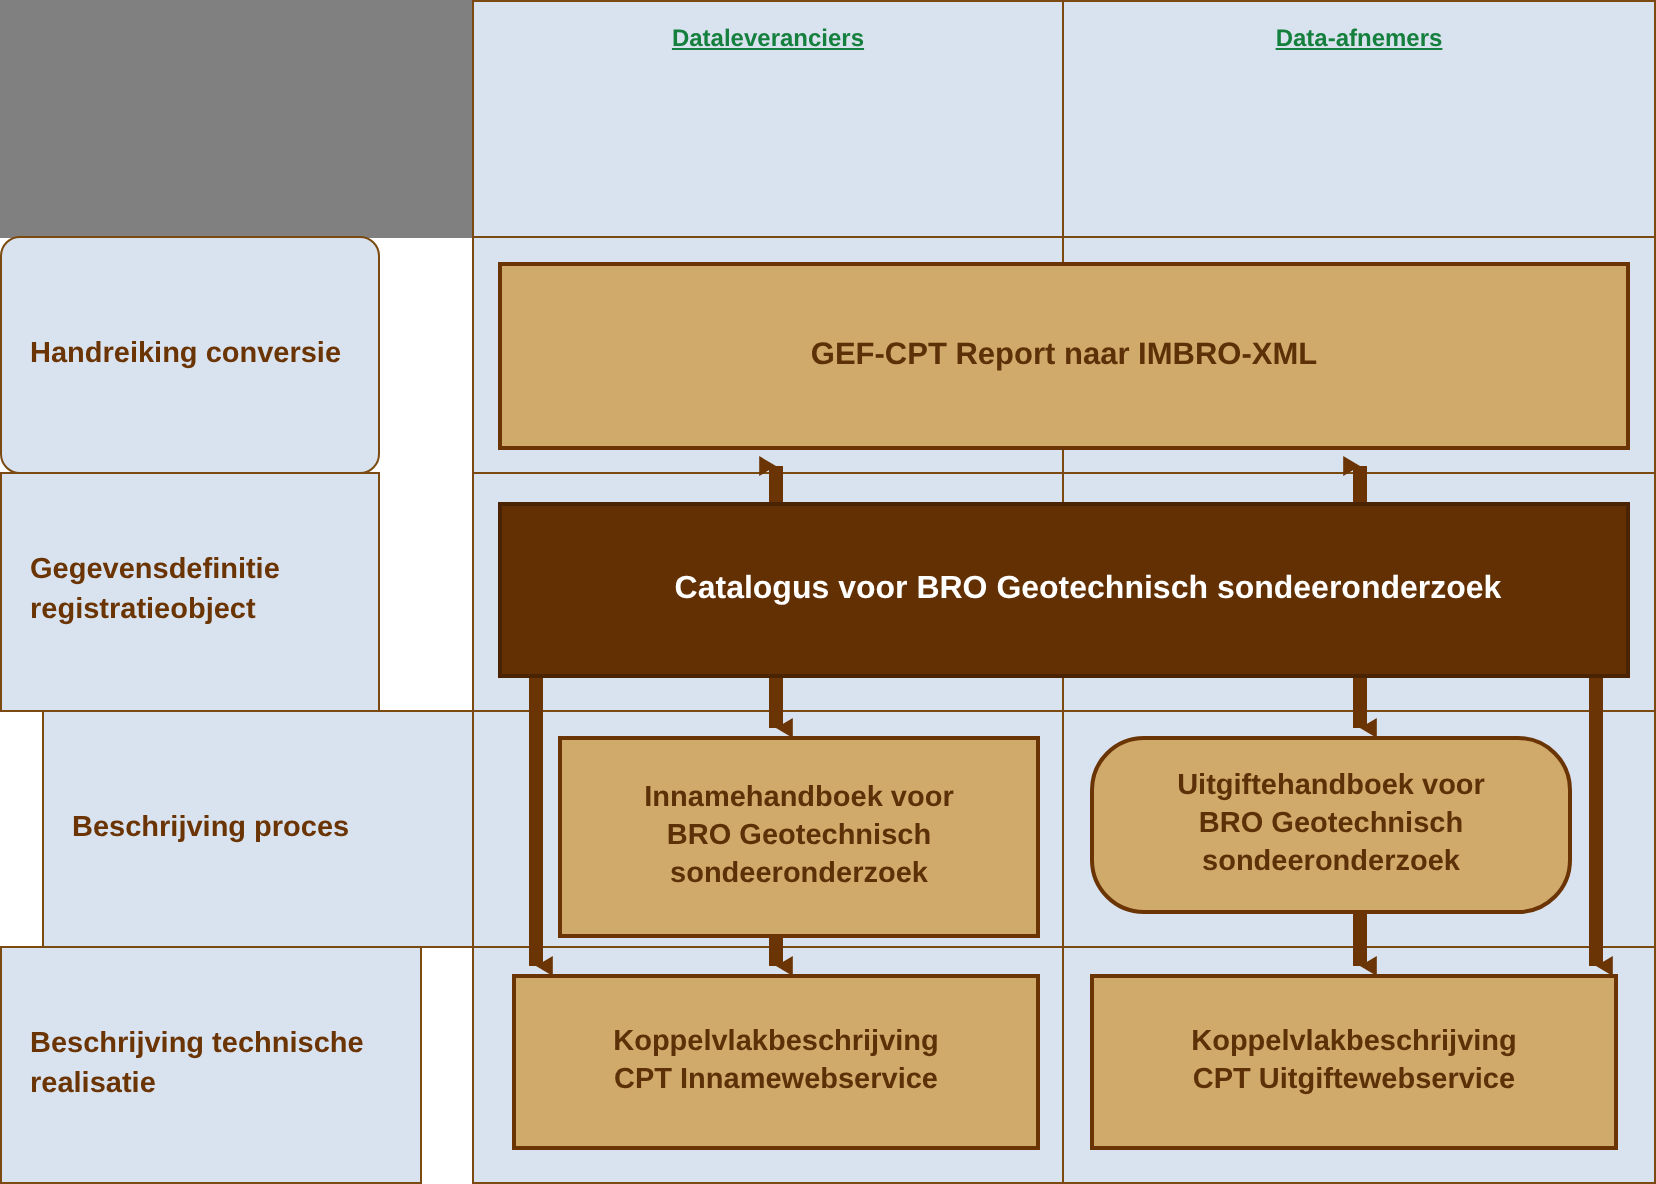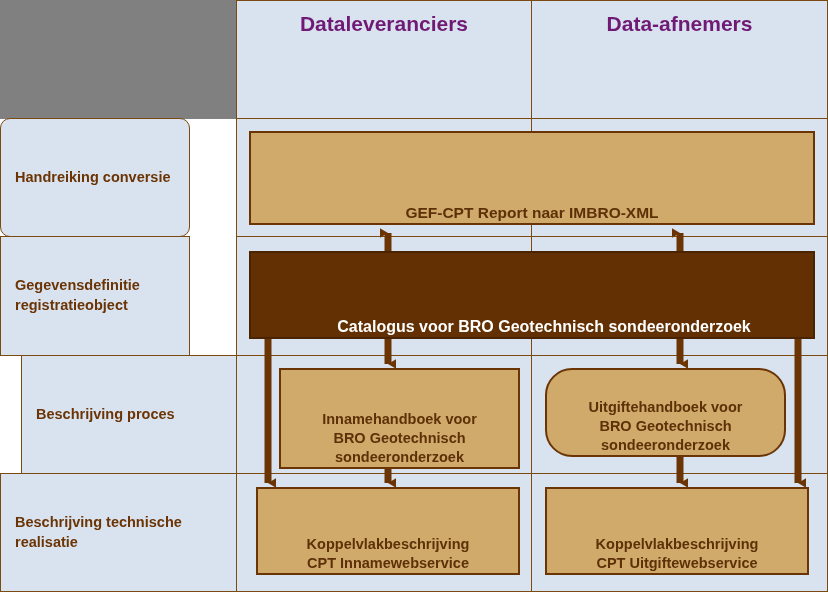--- a/index.html
+++ b/index.html
@@ -39,31 +39,32 @@
     font-size: 14.5px;
     font-weight: bold;
     line-height: 1.35;
   }
 
   .col-header {
     display: flex;
     align-items: flex-start;
     justify-content: center;
     padding-top: 11px;
-    color: #701a75;
-    font-size: 21px;
+    color: #15803d;
+    font-size: 12px;
     font-weight: bold;
+    text-decoration: underline;
   }
 
   
   .node {
     position: absolute;
     box-sizing: border-box;
     display: flex;
-    align-items: flex-end;
+    align-items: center;
     justify-content: center;
     text-align: center;
     border: 2px solid #6b3405;
     z-index: 5;
   }
   .node .node-label {
     padding: 0 8px;
     line-height: 1.32;
     white-space: pre-line;
   }
@@ -123,21 +124,21 @@
   </div>
   <div class="cell" style="left:236px; top:236px; width:296px; height:120px;"></div>
   <div class="cell" style="left:531px; top:236px; width:297px; height:120px;"></div>
 
   <div class="cell row-label" style="left:0px; top:355px; width:237px; height:119px;margin-left:21px;">
     <span>Beschrijving proces</span>
   </div>
   <div class="cell" style="left:236px; top:355px; width:296px; height:119px;"></div>
   <div class="cell" style="left:531px; top:355px; width:297px; height:119px;"></div>
 
-  <div class="cell row-label" style="left:0px; top:473px; width:237px; height:119px;">
+  <div class="cell row-label" style="left:0px; top:473px; width:211px; height:119px;">
     <span style="white-space:pre-line">Beschrijving technische
 realisatie</span>
   </div>
   <div class="cell" style="left:236px; top:473px; width:296px; height:119px;"></div>
   <div class="cell" style="left:531px; top:473px; width:297px; height:119px;"></div>
 
   <svg class="arrow-layer" viewBox="0 0 828 592" width="828" height="592">
     <defs>
       <marker id="ah-down" markerWidth="10" markerHeight="9" refX="5" refY="8.4" orient="auto" markerUnits="userSpaceOnUse">
         <path d="M0,0 L5,8.4 L10,0 Z" fill="#6b3405"></path>

